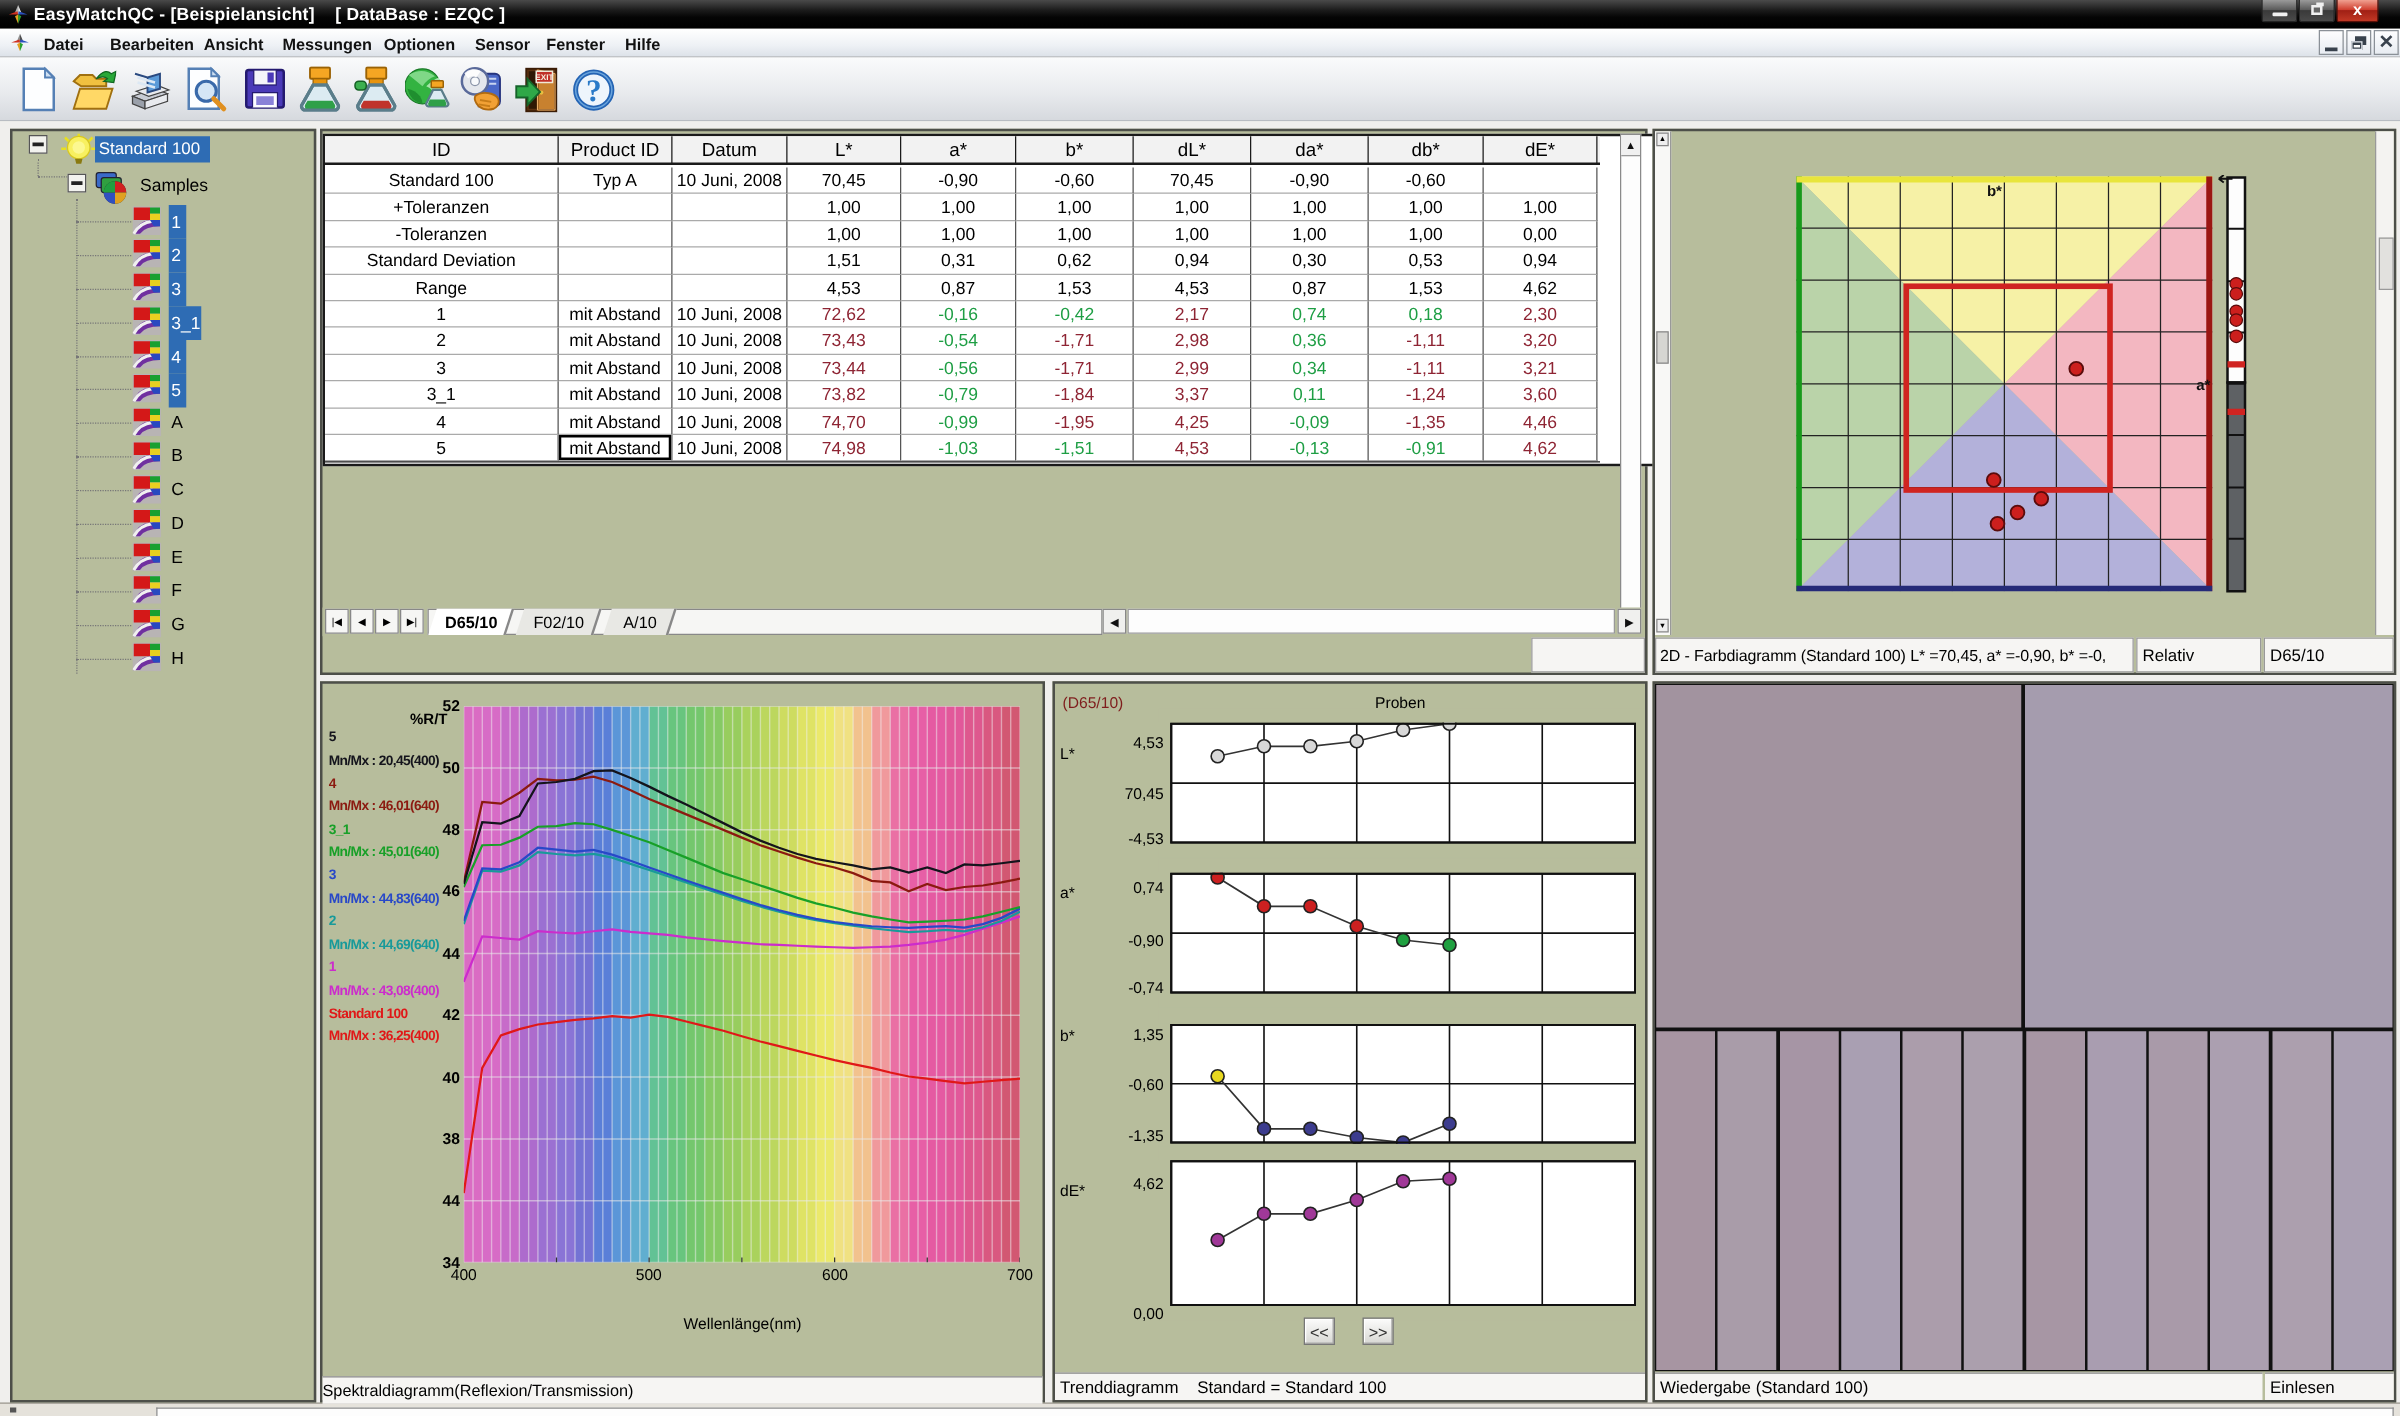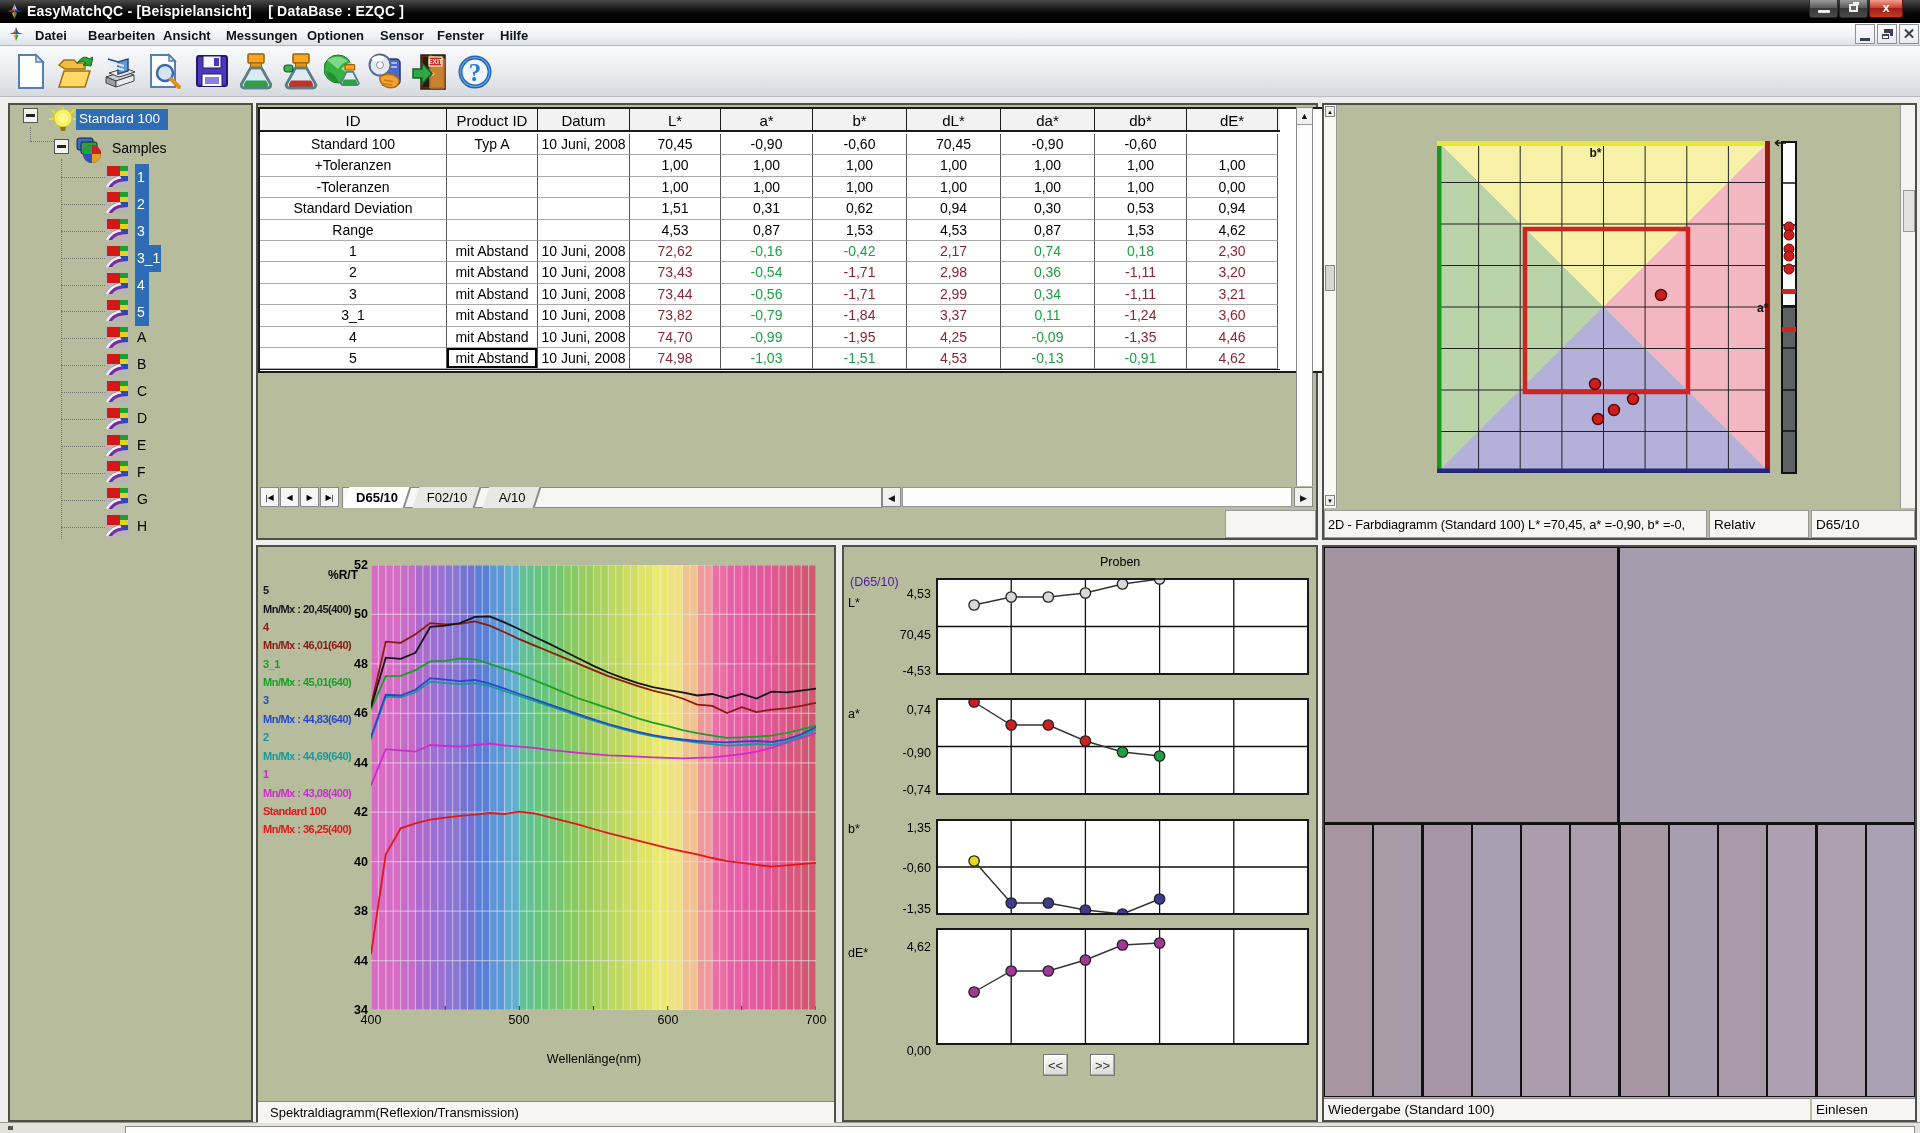--- a/index.html
+++ b/index.html
@@ -682,21 +682,21 @@
     <div class="abs" style="left:5px;top:111px;font-size:11px;font-weight:bold;letter-spacing:-0.5px;color:#18a028;">3_1</div>
     <div class="abs" style="left:5px;top:129px;font-size:11px;font-weight:bold;letter-spacing:-0.5px;color:#18a028;">Mn/Mx : 45,01(640)</div>
     <div class="abs" style="left:5px;top:147px;font-size:11px;font-weight:bold;letter-spacing:-0.5px;color:#2848c8;">3</div>
     <div class="abs" style="left:5px;top:166px;font-size:11px;font-weight:bold;letter-spacing:-0.5px;color:#2848c8;">Mn/Mx : 44,83(640)</div>
     <div class="abs" style="left:5px;top:184px;font-size:11px;font-weight:bold;letter-spacing:-0.5px;color:#189a9a;">2</div>
     <div class="abs" style="left:5px;top:203px;font-size:11px;font-weight:bold;letter-spacing:-0.5px;color:#189a9a;">Mn/Mx : 44,69(640)</div>
     <div class="abs" style="left:5px;top:221px;font-size:11px;font-weight:bold;letter-spacing:-0.5px;color:#cc2ccc;">1</div>
     <div class="abs" style="left:5px;top:240px;font-size:11px;font-weight:bold;letter-spacing:-0.5px;color:#cc2ccc;">Mn/Mx : 43,08(400)</div>
     <div class="abs" style="left:5px;top:258px;font-size:11px;font-weight:bold;letter-spacing:-0.5px;color:#e01818;">Standard 100</div>
     <div class="abs" style="left:5px;top:276px;font-size:11px;font-weight:bold;letter-spacing:-0.5px;color:#e01818;">Mn/Mx : 36,25(400)</div>
-    <div class="sbar" style="left:0px;top:554px;width:576px;height:22px;line-height:21px;background:#f6f5f3;border-top:1px solid #888;padding-left:12px;font-size:13px;">Spektraldiagramm(Reflexion/Transmission)</div>
+    <div class="sbar" style="left:0px;top:554px;width:576px;height:22px;line-height:21px;background:#f6f5f3;border-top:1px solid #888;padding-left:0;font-size:13px;">Spektraldiagramm(Reflexion/Transmission)</div>
   </div>
 <div class="panel" style="left:842px;top:545px;width:476px;height:577px;">
     <svg class="abs" style="left:0;top:0;" width="472px" height="540px" viewBox="0 0 472 540">
       <rect x="93" y="32" width="371" height="95" fill="#fff" stroke="#111" stroke-width="1.6"></rect>
       <line x1="167.2" y1="32" x2="167.2" y2="127" stroke="#111" stroke-width="1.3"></line>
       <line x1="241.4" y1="32" x2="241.4" y2="127" stroke="#111" stroke-width="1.3"></line>
       <line x1="315.6" y1="32" x2="315.6" y2="127" stroke="#111" stroke-width="1.3"></line>
       <line x1="389.8" y1="32" x2="389.8" y2="127" stroke="#111" stroke-width="1.3"></line>
       <line x1="93" y1="79.5" x2="464" y2="79.5" stroke="#111" stroke-width="1.3"></line>
       <rect x="93" y="152" width="371" height="95" fill="#fff" stroke="#111" stroke-width="1.6"></rect>
@@ -765,24 +765,25 @@
       <text x="87" y="247" font-size="12.5" fill="#000" text-anchor="end" font-family="Liberation Sans">-0,74</text>
       <text x="4" y="171" font-size="12.5" fill="#000" font-family="Liberation Sans">a*</text>
       <text x="87" y="285" font-size="12.5" fill="#000" text-anchor="end" font-family="Liberation Sans">1,35</text>
       <text x="87" y="325" font-size="12.5" fill="#000" text-anchor="end" font-family="Liberation Sans">-0,60</text>
       <text x="87" y="366" font-size="12.5" fill="#000" text-anchor="end" font-family="Liberation Sans">-1,35</text>
       <text x="4" y="286" font-size="12.5" fill="#000" font-family="Liberation Sans">b*</text>
       <text x="87" y="404" font-size="12.5" fill="#000" text-anchor="end" font-family="Liberation Sans">4,62</text>
       <text x="87" y="508" font-size="12.5" fill="#000" text-anchor="end" font-family="Liberation Sans">0,00</text>
       <text x="4" y="410" font-size="12.5" fill="#000" font-family="Liberation Sans">dE*</text>
     </svg>
-    <div class="abs" style="left:6px;top:8px;font-size:12.5px;color:#4c1d95;margin-top:20px;">(D65/10)</div>
+    <div class="abs" style="left:6px;top:8px;font-size:12.5px;color:#7f1d1d;">(D65/10)</div>
     <div class="abs" style="left:256px;top:8px;font-size:12.5px;color:#000;">Proben</div>
     <div class="abs" style="left:199px;top:507px;width:25px;height:22px;background:linear-gradient(#fcfcfb,#d8d8d4);border:1px solid #777;box-shadow:inset -1px -1px 0 #aaa, inset 1px 1px 0 #fff;font-size:13px;color:#333;text-align:center;line-height:21px;">&lt;&lt;</div>
     <div class="abs" style="left:246px;top:507px;width:25px;height:22px;background:linear-gradient(#fcfcfb,#d8d8d4);border:1px solid #777;box-shadow:inset -1px -1px 0 #aaa, inset 1px 1px 0 #fff;font-size:13px;color:#333;text-align:center;line-height:21px;">&gt;&gt;</div>
+    <div class="sbar" style="left:0px;top:551px;width:472px;height:22px;line-height:21px;background:#f6f5f3;border-top:1px solid #888;padding-left:4px;font-size:13.5px;">Trenddiagramm&nbsp;&nbsp;&nbsp;&nbsp;Standard = Standard 100</div>
   </div>
 <div class="panel" style="left:1322px;top:545px;width:595px;height:577px;">
     <div class="abs" style="left:0px;top:0px;width:591px;height:550px;background:#111;"></div>
     <div class="abs" style="left:1px;top:1px;width:292px;height:274px;background:#a2939f;"></div>
     <div class="abs" style="left:296px;top:1px;width:294px;height:274px;background:#a59cae;"></div>
     <div class="abs" style="left:1.0px;top:278px;width:47.2px;height:271px;background:#a795a2;"></div>
     <div class="abs" style="left:50.2px;top:278px;width:47.2px;height:271px;background:#a99ca9;"></div>
     <div class="abs" style="left:99.5px;top:278px;width:47.2px;height:271px;background:#a695a5;"></div>
     <div class="abs" style="left:148.8px;top:278px;width:47.2px;height:271px;background:#a99fb2;"></div>
     <div class="abs" style="left:198.0px;top:278px;width:47.2px;height:271px;background:#ab9dab;"></div>

